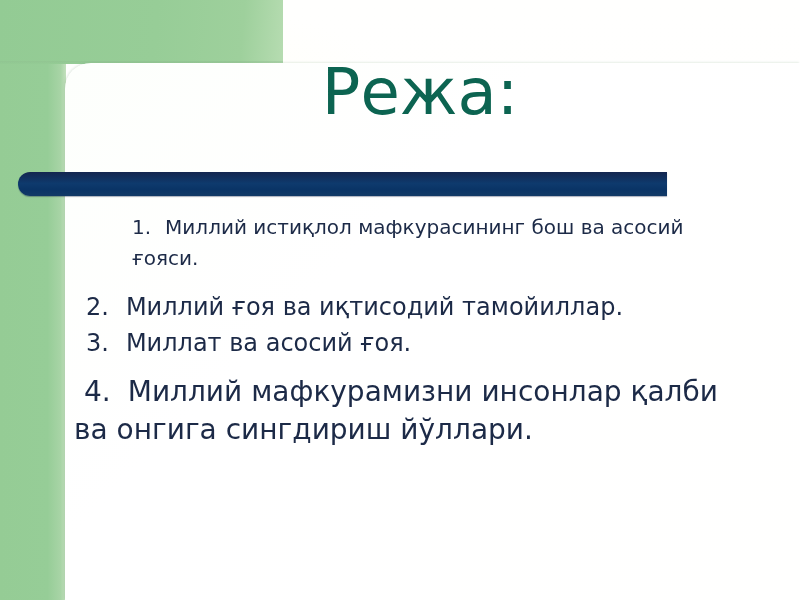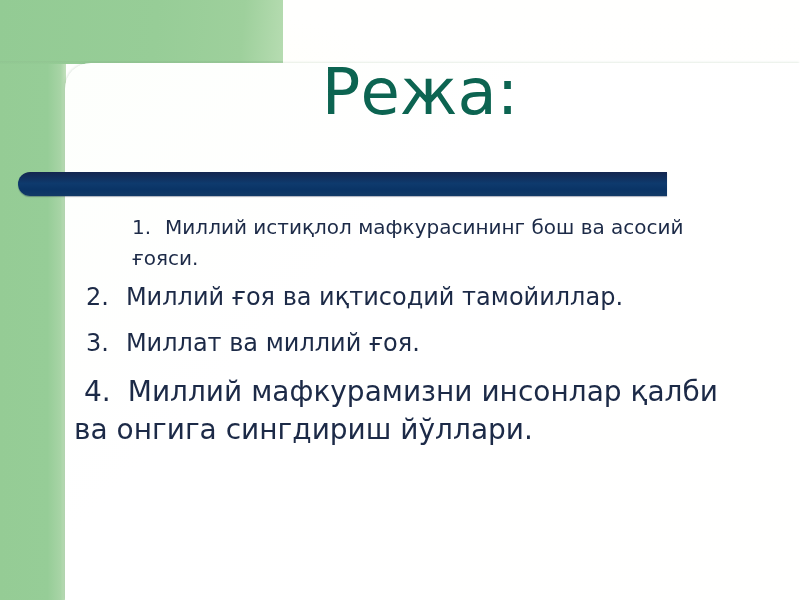--- a/index.html
+++ b/index.html
@@ -122,21 +122,21 @@
     width: 600px;
     font-size: 20px;
     line-height: 31px;
     margin-left: 40px;
   }
   .li-1 .num { margin-right: 14px; }
 
   .li-2 {
     position: absolute;
     left: 86px;
-    top: 73px;
+    top: 83px;
     width: 640px;
     font-size: 24px;
     line-height: 32px;
   }
   .li-2 .num { margin-right: 17px; }
 
   .li-3 {
     position: absolute;
     left: 86px;
     top: 119px;
@@ -181,21 +181,21 @@
 
     <div class="li li-1">
       <span class="num">1.</span><span class="txt">Миллий истиқлол мафкурасининг бош ва асосий ғояси.</span>
     </div>
 
     <div class="li li-2">
       <span class="num">2.</span><span class="txt">Миллий ғоя ва иқтисодий тамойиллар.</span>
     </div>
 
     <div class="li li-3">
-      <span class="num">3.</span><span class="txt">Миллат ва миллий ғоя.</span>
+      <span class="num">3.</span><span class="txt">Миллат ва асосий ғоя.</span>
     </div>
 
     <div class="li li-4">
       <span class="num">4.</span><span class="txt">Миллий мафкурамизни инсонлар қалби ва онгига сингдириш йўллари.</span>
     </div>
 
   </div>
 
 </div>
 

